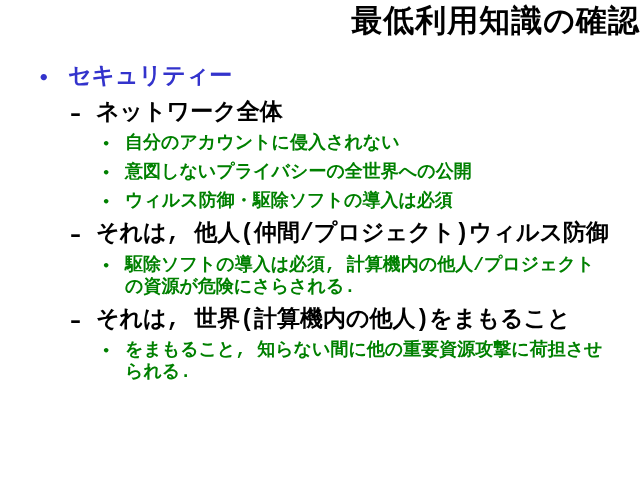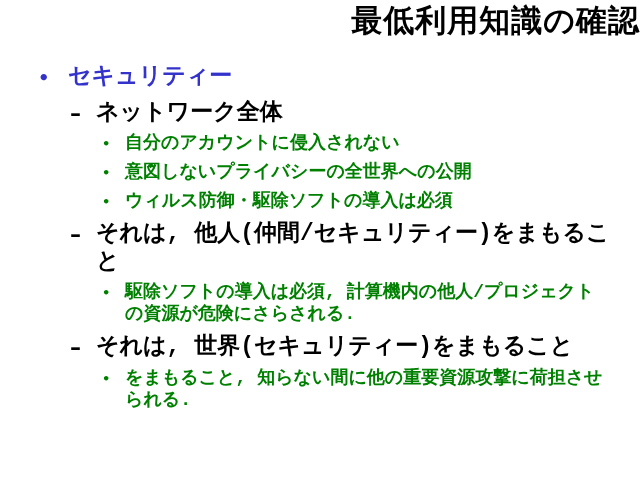--- a/index.html
+++ b/index.html
@@ -116,31 +116,31 @@
       <span class="txt">意図しないプライバシーの全世界への公開</span>
     </div>
 
     <div class="row l3">
       <span class="marker">•</span>
       <span class="txt">ウィルス防御・駆除ソフトの導入は必須</span>
     </div>
 
     <div class="row l2">
       <span class="marker">–</span>
-      <span class="txt">それは, 他人(仲間/セキュリティー)をまもること</span>
+      <span class="txt">それは, 他人(仲間/プロジェクト)ウィルス防御</span>
     </div>
 
     <div class="row l3">
       <span class="marker">•</span>
       <span class="txt">駆除ソフトの導入は必須, 計算機内の他人/プロジェクトの資源が危険にさらされる.</span>
     </div>
 
     <div class="row l2">
       <span class="marker">–</span>
-      <span class="txt">それは, 世界(セキュリティー)をまもること</span>
+      <span class="txt">それは, 世界(計算機内の他人)をまもること</span>
     </div>
 
     <div class="row l3">
       <span class="marker">•</span>
       <span class="txt">をまもること, 知らない間に他の重要資源攻撃に荷担させられる.</span>
     </div>
 
   </div>
 </div>
 

